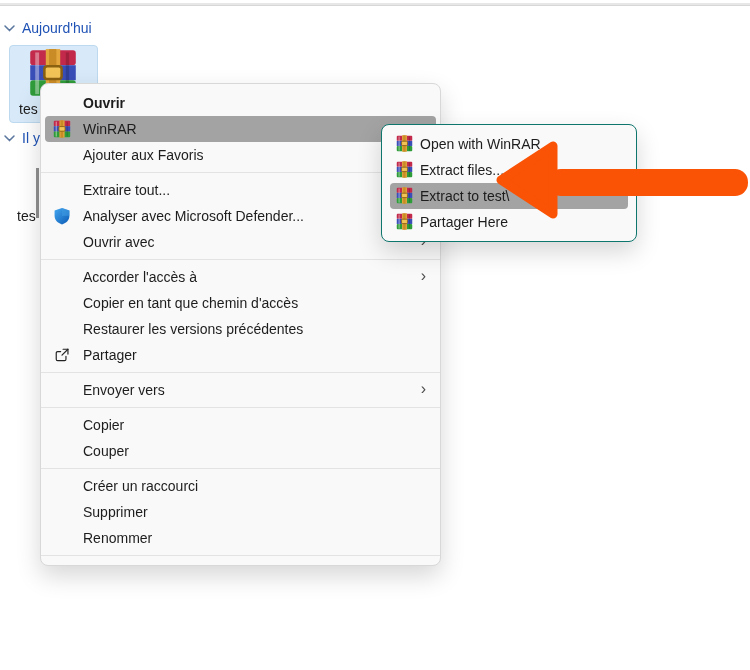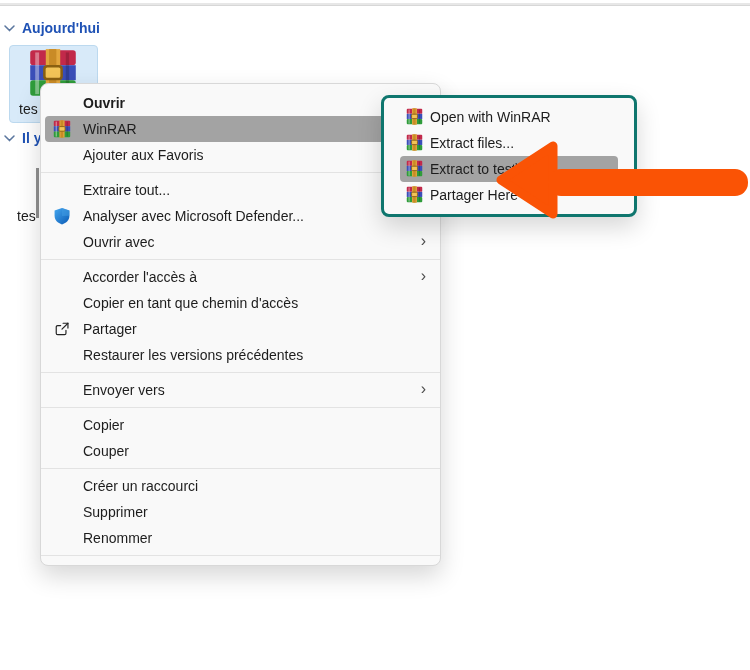--- a/index.html
+++ b/index.html
@@ -4,41 +4,41 @@
 <style>
   html,body{margin:0;padding:0;}
   body{
     width:750px;height:670px;position:relative;overflow:hidden;
     background:#ffffff;
     font-family:"Liberation Sans","DejaVu Sans",sans-serif;
     color:#1d1d1d;
   }
   .top-line{position:absolute;left:0;top:3px;width:750px;height:2px;background:#e7e7e7;border-bottom:1px solid #d7d7d7;}
   
-  .group-header{position:absolute;display:flex;align-items:center;gap:7px;font-size:14px;color:#1f52b5;cursor:default;font-weight:bold;}
+  .group-header{position:absolute;display:flex;align-items:center;gap:7px;font-size:14px;color:#1f52b5;cursor:default;}
   .gh1{left:4px;top:20px;}
   .gh2{left:4px;top:130px;}
   .chev-down{width:11px;height:10px;flex:0 0 auto;}
   .file-tile{position:absolute;left:9px;top:45px;width:89px;height:78px;background:#d8eaf9;border:1px solid #bcd9ef;border-radius:4px;box-sizing:border-box;z-index:1;}
   .file-tile .big-ic{position:absolute;left:18px;top:2px;width:50px;height:50px;}
   .file-tile .file-label{position:absolute;left:9px;top:55px;font-size:14px;color:#1d1d1d;white-space:nowrap;}
   .partial-strip{position:absolute;left:36px;top:168px;width:3px;height:50px;background:#8f8f8f;z-index:1;}
   .file-label-2{position:absolute;left:17px;top:208px;font-size:14px;color:#1d1d1d;z-index:1;}
   
   .menu{
     position:absolute;left:40px;top:83px;width:401px;box-sizing:border-box;
     background:#f9f9f9;border:1px solid #d8d8d8;border-radius:8px;
     box-shadow:0 10px 24px rgba(0,0,0,.16);
     padding:6px 0 5px 0;z-index:10;
   }
   .submenu{
-    position:absolute;left:381px;top:95px;width:256px;box-sizing:border-box;
-    background:#f9f9f9;border:3px solid #0f766e;border-radius:8px;
+    position:absolute;left:381px;top:124px;width:256px;box-sizing:border-box;
+    background:#f9f9f9;border:1px solid #0f766e;border-radius:8px;
     box-shadow:0 10px 24px rgba(0,0,0,.16);
-    padding:6px 12px;z-index:20;
+    padding:6px 4px;z-index:20;
   }
   .mi{
     position:relative;height:26px;margin:0 4px;border-radius:4px;
     display:flex;align-items:center;
     padding:0 10px 0 38px;font-size:14px;white-space:nowrap;cursor:default;
   }
   .submenu .mi{padding-left:30px;}
   .mi.bold{font-weight:700;}
   .mi.hl{background:#a3a3a3;}
   .mi .ic{position:absolute;left:8px;top:4px;width:18px;height:18px;}
@@ -147,29 +147,29 @@
   <div class="sep"></div>
 
   <div class="mi">
     <span>Accorder l'accès à</span>
     <span class="chev">›</span>
   </div>
   <div class="mi">
     <span>Copier en tant que chemin d'accès</span>
   </div>
   <div class="mi">
+    <span>Restaurer les versions précédentes</span>
+  </div>
+  <div class="mi">
     <span class="ic">
         <svg>
           <use href="#share-sym"></use>
         </svg>
       </span>
     <span>Partager</span>
-  </div>
-  <div class="mi">
-    <span>Restaurer les versions précédentes</span>
   </div>
 
   <div class="sep"></div>
 
   <div class="mi">
     <span>Envoyer vers</span>
     <span class="chev">›</span>
   </div>
 
   <div class="sep"></div>

